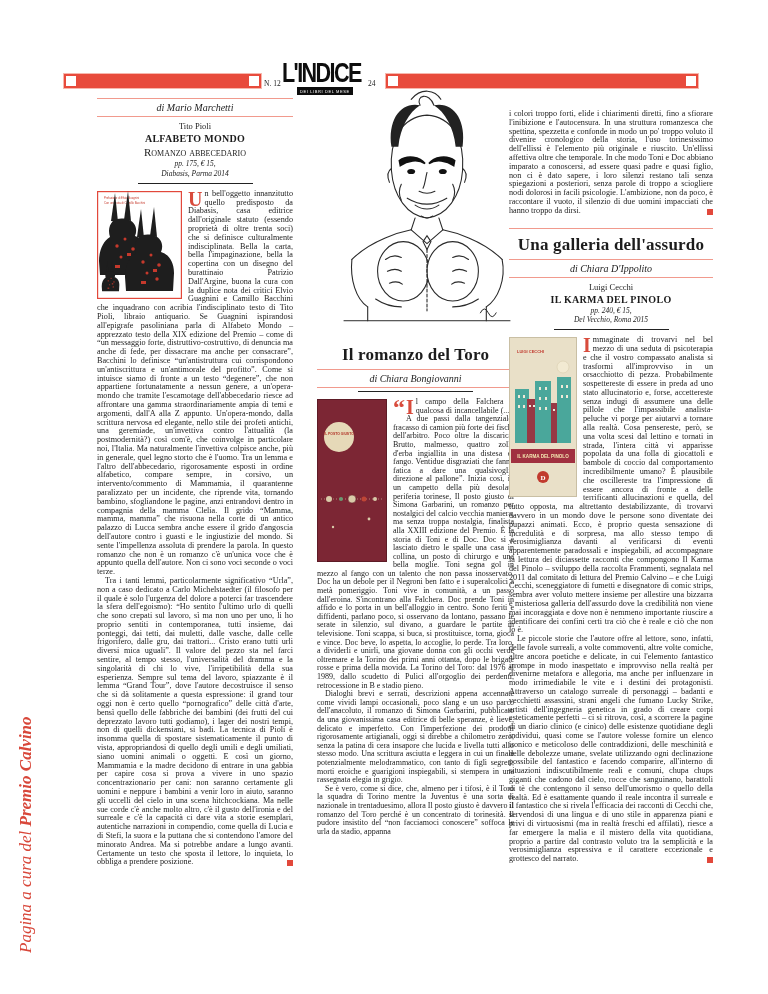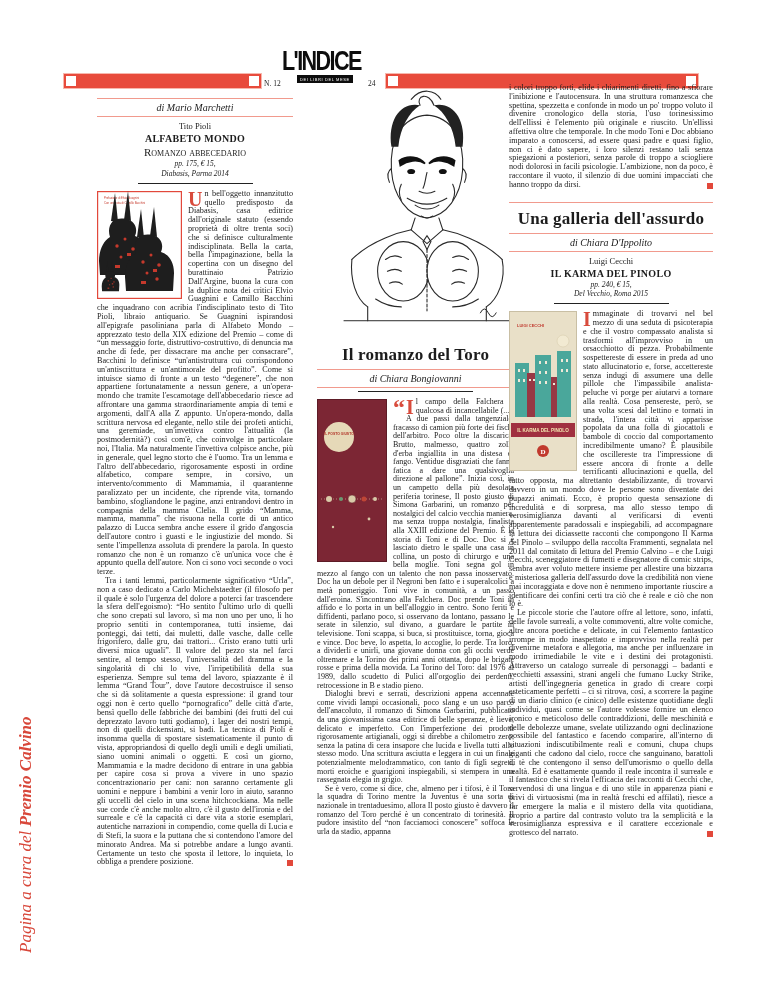--- a/index.html
+++ b/index.html
@@ -7,39 +7,39 @@
         font-family:"Liberation Serif","DejaVu Serif",serif;color:#1c1c1c;}
 
   
   .bar{position:absolute;top:73px;height:16px;background:#e84b3c;border:1px solid #f7b7ad;box-sizing:border-box;}
   .bar .sq{position:absolute;top:2px;width:10px;height:10px;background:#fff;}
   .bar .sq.l{left:2px}.bar .sq.r{right:2px}
   .bar1{left:63px;width:199px}
   .bar2{left:385px;width:314px}
   .issue{position:absolute;left:264px;top:79px;font-size:7.5px;}
   .pageno{position:absolute;left:368px;top:79px;font-size:7.5px;}
-  .logo{position:absolute;left:282px;top:48px;width:84px;height:44px;}
+  .logo{position:absolute;left:282px;top:60px;width:84px;height:44px;}
   .logo-main{display:block;font-family:"Liberation Sans","DejaVu Sans",sans-serif;font-weight:900;
              font-size:27px;letter-spacing:-2px;line-height:1;color:#0d0d0d;white-space:nowrap;
              transform:scaleX(0.8);transform-origin:0 0;}
   .logo-sub{position:absolute;top:27px;left:15px;background:#0d0d0d;color:#fff;
             font-family:"Liberation Sans","DejaVu Sans",sans-serif;font-size:4px;letter-spacing:.6px;
             padding:1.5px 3px;white-space:nowrap;}
 
   
   .strip{position:absolute;left:36px;top:933px;width:345px;height:20px;
          transform:rotate(-90deg);transform-origin:0 100%;
          font-size:17px;font-style:italic;color:#d8473a;white-space:nowrap;}
   .strip b{font-weight:bold;}
 
   
   .col{position:absolute;}
   .col1{left:97px;top:98px;width:196px;}
   .col2{left:305px;top:85px;width:197px;margin-left:12px;}
-  .col3{left:509px;top:84px;width:204px;}
+  .col3{left:509px;top:110px;width:204px;}
 
   .art-title{font-size:17px;font-weight:bold;text-align:center;margin:0 0 4px;letter-spacing:.2px;}
   .rule{border:0;border-top:1px solid #f19a8d;margin:0 0 3px;}
   .byline{text-align:center;font-size:10px;margin:1px 0 3px;font-style:italic;}
   .binfo{text-align:center;line-height:1.3;margin:4px 0 4px;}
   .b-author{font-size:8.5px;}
   .b-title{font-size:10px;font-weight:bold;letter-spacing:.3px;}
   .b-sub{font-size:11px;font-weight:normal;font-variant:small-caps;}
   .b-pp,.b-pub{font-size:7.5px;font-style:italic;}
   .bdivider{width:115px;margin:2px auto 6px;border:0;border-top:1px solid #222;}

